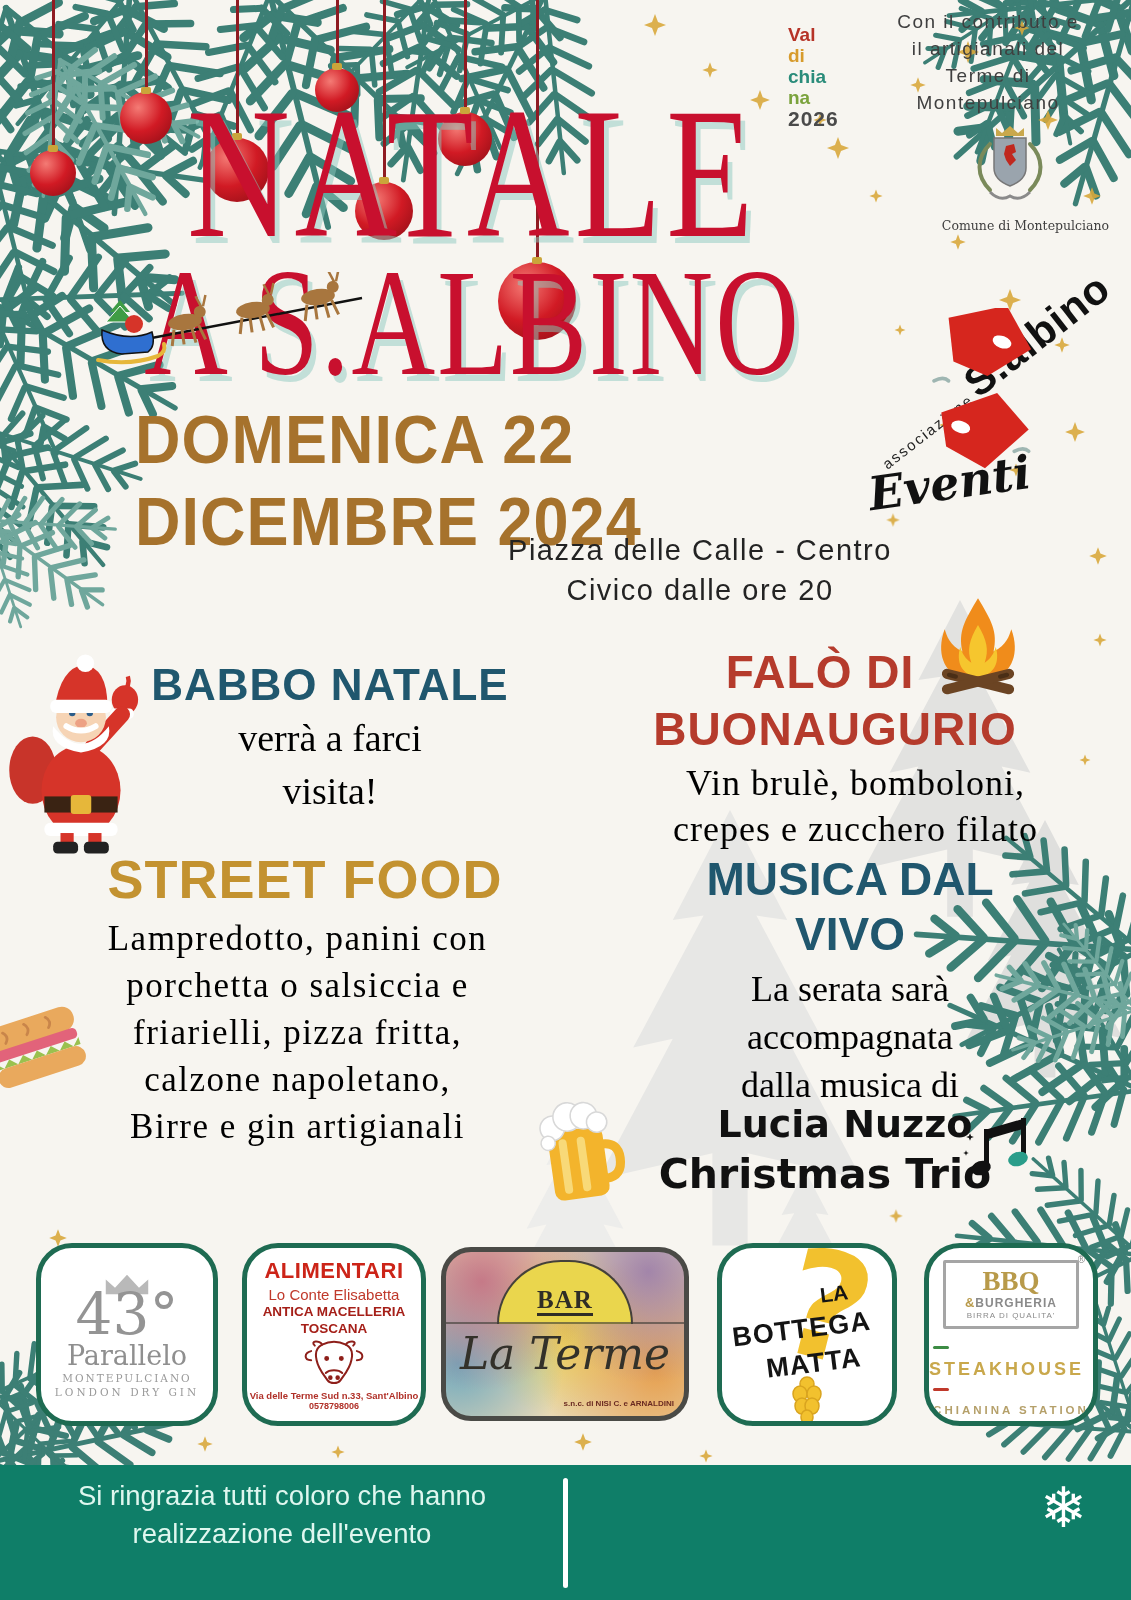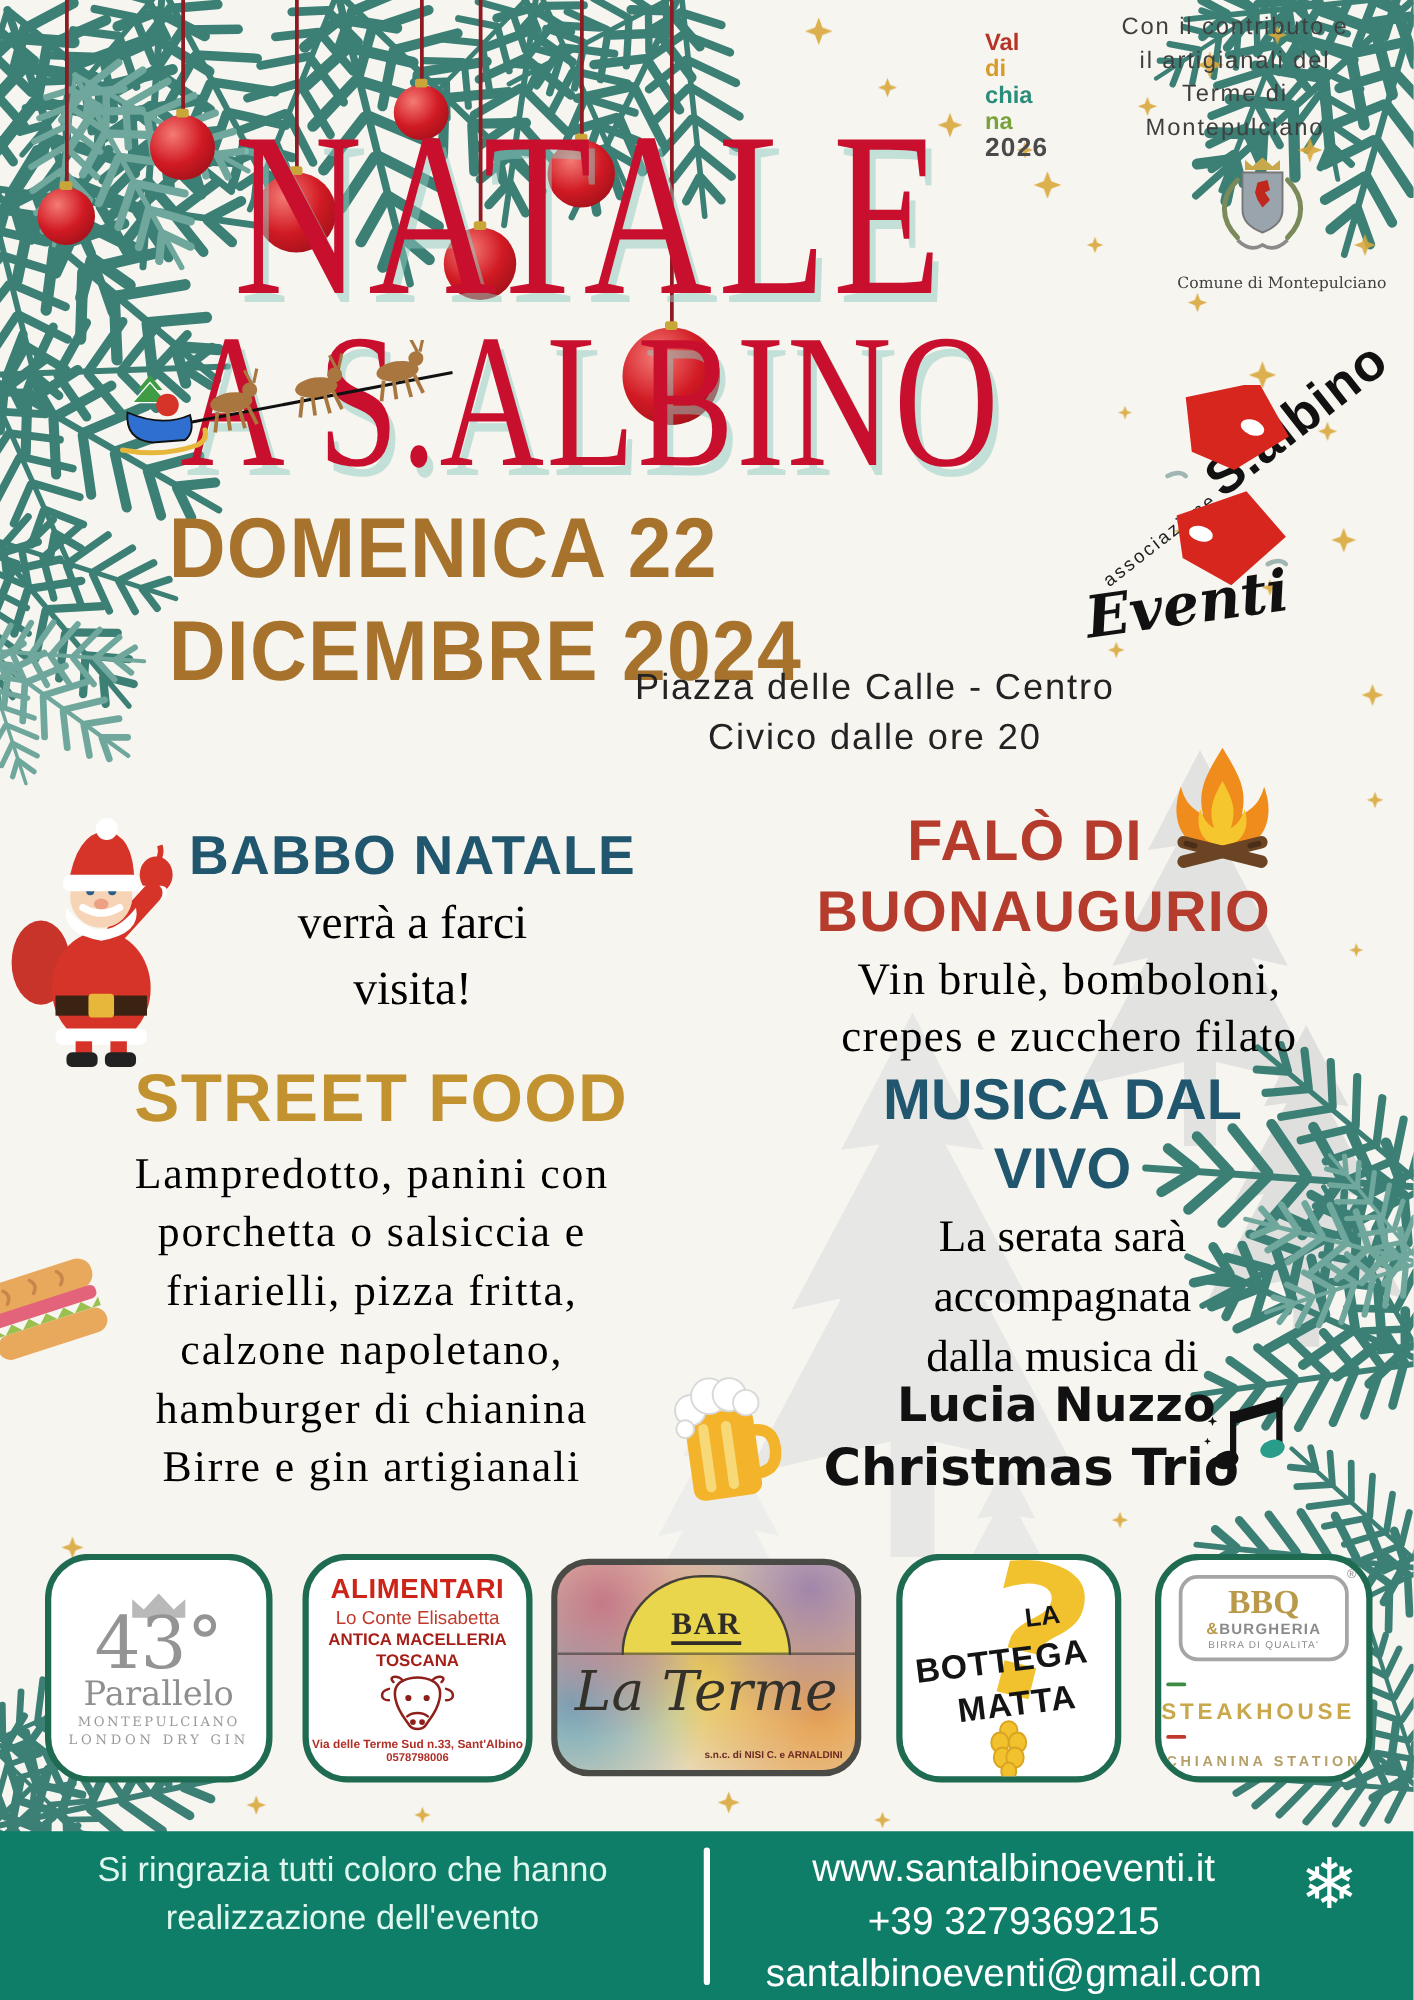--- a/index.html
+++ b/index.html
@@ -110,21 +110,21 @@
 
   
   .b-qmark{position:absolute;left:62px;top:-26px;font-family:"DejaVu Sans",sans-serif;font-weight:bold;
     font-size:148px;color:#f2c12e;transform:rotate(14deg);}
   .b-la{position:absolute;left:98px;top:34px;font-size:21px;font-weight:800;color:#141414;transform:rotate(-7deg);}
   .b-bottega{position:absolute;left:10px;top:66px;font-size:27px;font-weight:800;color:#141414;transform:rotate(-7deg);letter-spacing:1px;}
   .b-matta{position:absolute;left:44px;top:100px;font-size:27px;font-weight:800;color:#141414;transform:rotate(-7deg);letter-spacing:1px;}
   .b-hop{position:absolute;left:68px;top:128px;}
 
   
-  .q-frame{margin:12px 14px 0;border:3px solid #a5a5a5;border-radius:15px;padding:4px 6px 6px;
+  .q-frame{margin:12px 14px 0;border:3px solid #a5a5a5;border-radius:2px;padding:4px 6px 6px;
     width:118px;text-align:center;position:relative;}
   .q-bbq{font-family:"Liberation Serif",serif;font-weight:bold;font-size:27px;color:#b89a4a;line-height:28px;}
   .q-burg{font-size:12px;font-weight:bold;color:#8a8a8a;letter-spacing:1px;}
   .q-amp{color:#b89a4a;font-size:13px;font-weight:bold;}
   .q-qual{font-size:8px;color:#8a8a8a;letter-spacing:1px;margin-top:1px;}
   .q-steak{font-size:18px;font-weight:bold;color:#c9a84c;letter-spacing:3px;margin-top:9px;}
   .q-stat{font-size:11.5px;font-weight:bold;color:#b5a06a;letter-spacing:3px;margin-top:3px;}
   .q-reg{position:absolute;right:8px;top:6px;font-size:10px;color:#8a8a8a;z-index:5;}
   .q-bar{display:inline-block;width:16px;height:3px;border-radius:2px;vertical-align:middle;margin:0 4px 3px;}
   .q-bar.green{background:#3c8c44;} .q-bar.red{background:#c0392b;}
@@ -401,21 +401,20 @@
     <div>Vin brulè, bomboloni,</div>
     <div>crepes e zucchero filato</div>
   </div>
 
   <div class="abs ctr h-gold street-h">STREET FOOD</div>
   <div class="abs ctr body-serif street-t">
     <div>Lampredotto, panini con</div>
     <div>porchetta o salsiccia e</div>
     <div>friarielli, pizza fritta,</div>
     <div>calzone napoletano,</div>
-    <div>hamburger di chianina</div>
     <div>Birre e gin artigianali</div>
   </div>
 
   <svg class="abs layer3" style="left:-14px;top:1002px;transform:rotate(-18deg)" width="100" height="92" viewBox="0 0 110 90">
     <rect x="5" y="10" width="100" height="27" rx="13" fill="#e9a95d"></rect>
     <path d="M25,18 q6,6 0,12 M50,16 q6,6 0,12 M75,16 q6,6 0,12" stroke="#c9854a" stroke-width="3" fill="none" stroke-linecap="round"></path>
     <rect x="7" y="36" width="96" height="12" rx="5" fill="#e2637a"></rect>
     <path d="M7,48 l8,8 8,-8 8,8 8,-8 8,8 8,-8 8,8 8,-8 8,8 8,-8 8,8 8,-8 v8 H7 Z" fill="#9ac14f"></path>
     <rect x="5" y="56" width="100" height="22" rx="11" fill="#e9a95d"></rect>
   </svg>
@@ -531,21 +530,16 @@
       <div class="q-stat">CHIANINA STATION</div>
     </div>
   </div>
 
   <div class="abs footer">
     <div class="f-thanks">
       <div>Si ringrazia tutti coloro che hanno</div>
       <div>realizzazione dell'evento</div>
     </div>
     <div class="f-divider"></div>
-    <div class="f-contacts">
-      <div>www.santalbinoeventi.it</div>
-      <div>+39 3279369215</div>
-      <div>santalbinoeventi@gmail.com</div>
-    </div>
     <div class="f-snow">❄</div>
   </div>
 
 </div>
 
 </body></html>

